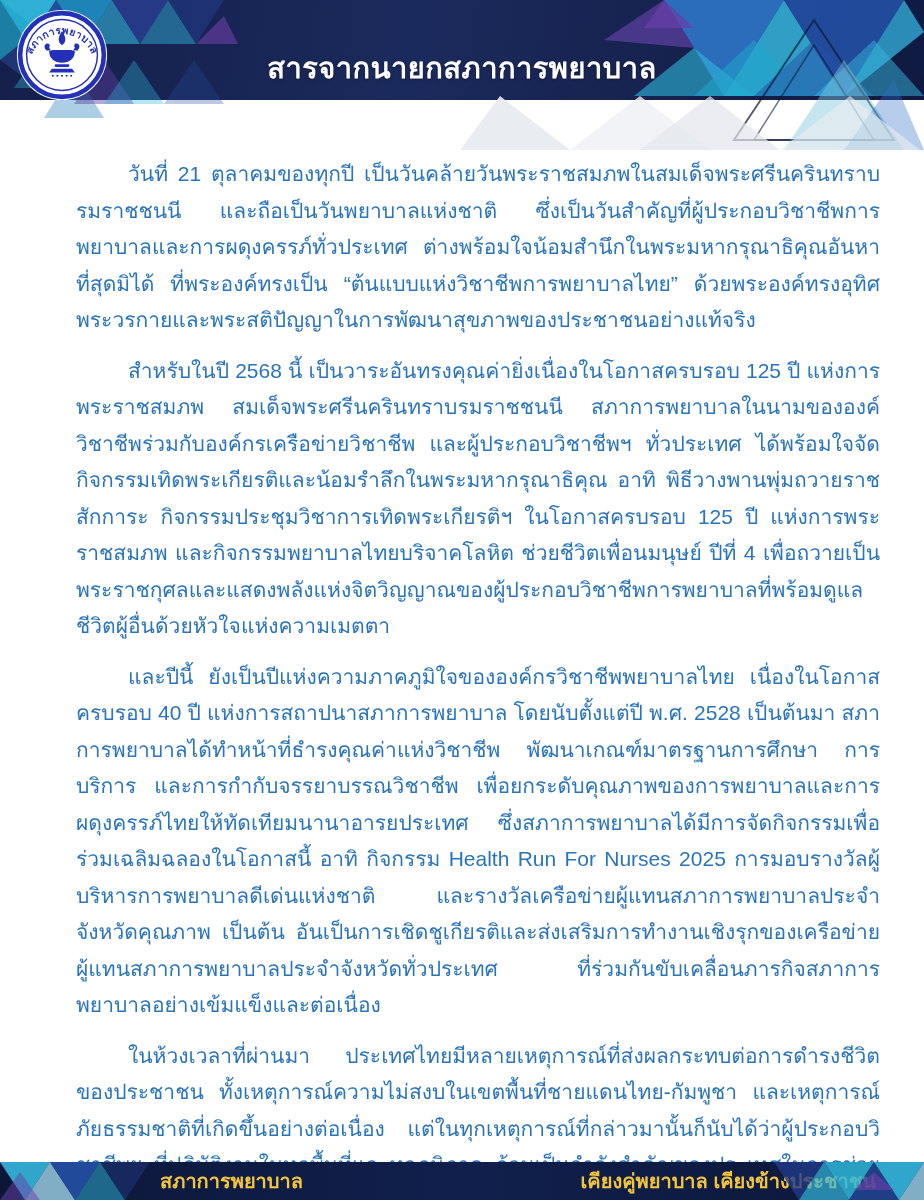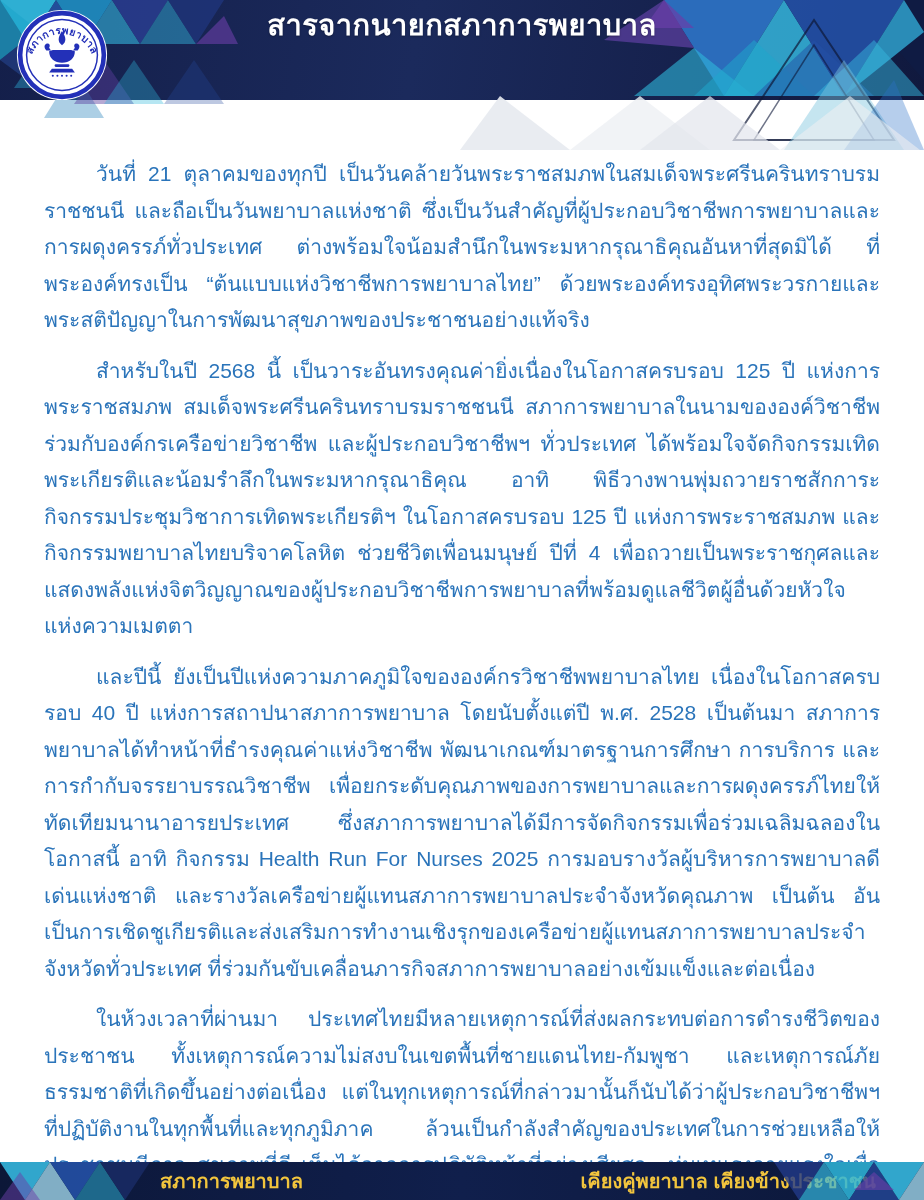--- a/index.html
+++ b/index.html
@@ -8,31 +8,31 @@
   .page { position:relative; width:924px; height:1200px; background:#ffffff; overflow:hidden; }
 
   
   .header { position:absolute; top:0; left:0; width:924px; height:100px;
             background:linear-gradient(100deg,#141f4a 0%,#1b2a5c 45%,#15204b 78%,#10193e 100%); }
   .deco { position:absolute; pointer-events:none; }
   .deco-header-left { top:0; left:0; }
   .deco-header-right { top:0; left:604px; }
   .deco-ghost { top:96px; left:460px; }
   .title-wrap { position:absolute; top:0; left:0; width:924px; height:120px;
-                display:flex; flex-direction:column; align-items:center; justify-content:space-between;
-                padding-top:4px; z-index:3; }
+                display:flex; flex-direction:column; align-items:center; justify-content:center;
+                padding-top:16px; z-index:3; }
   .title-line { color:#ffffff; font-size:29px; font-weight:600; line-height:42px;
                 letter-spacing:0.5px; text-shadow:0 1px 2px rgba(0,0,0,.35); white-space:nowrap; }
 
   .logo { position:absolute; top:9px; left:16px; width:92px; height:92px; z-index:4; }
 
   
   .message { position:absolute; top:100px; left:0; width:924px; padding:56px 44px 0 44px; z-index:2; }
   .message p { color:#2a74ba; font-size:21px; line-height:36.5px; text-align:justify;
-               text-indent:52px; margin-bottom:14px; }
+               text-indent:52px; margin-bottom:14px;margin-left:32px; }
 
   
   .footer { position:absolute; bottom:0; left:0; width:924px; height:38px;
             background:linear-gradient(90deg,#0c1738 0%,#101f4c 50%,#0c1738 100%);
             display:flex; align-items:center; justify-content:space-between;
             padding:0 48px 0 160px; z-index:3; }
   .footer-left { display:flex; align-items:baseline; gap:14px; white-space:nowrap; }
   .footer-org-th { color:#f2c53d; font-size:20px; font-weight:bold; }
   .footer-org-en { color:#f4f6fa; font-size:14.5px; font-weight:600; letter-spacing:0.6px; }
   .footer-slogan { color:#f2c53d; font-size:20px; font-weight:bold; white-space:nowrap; }

